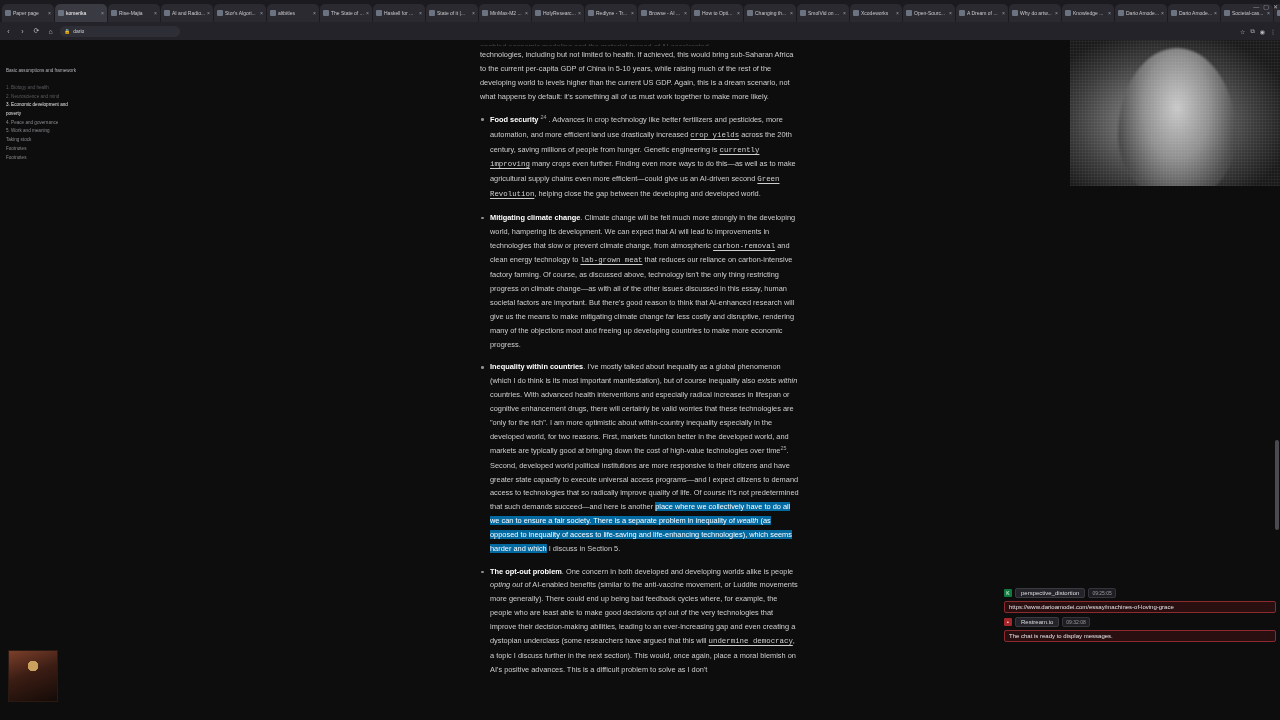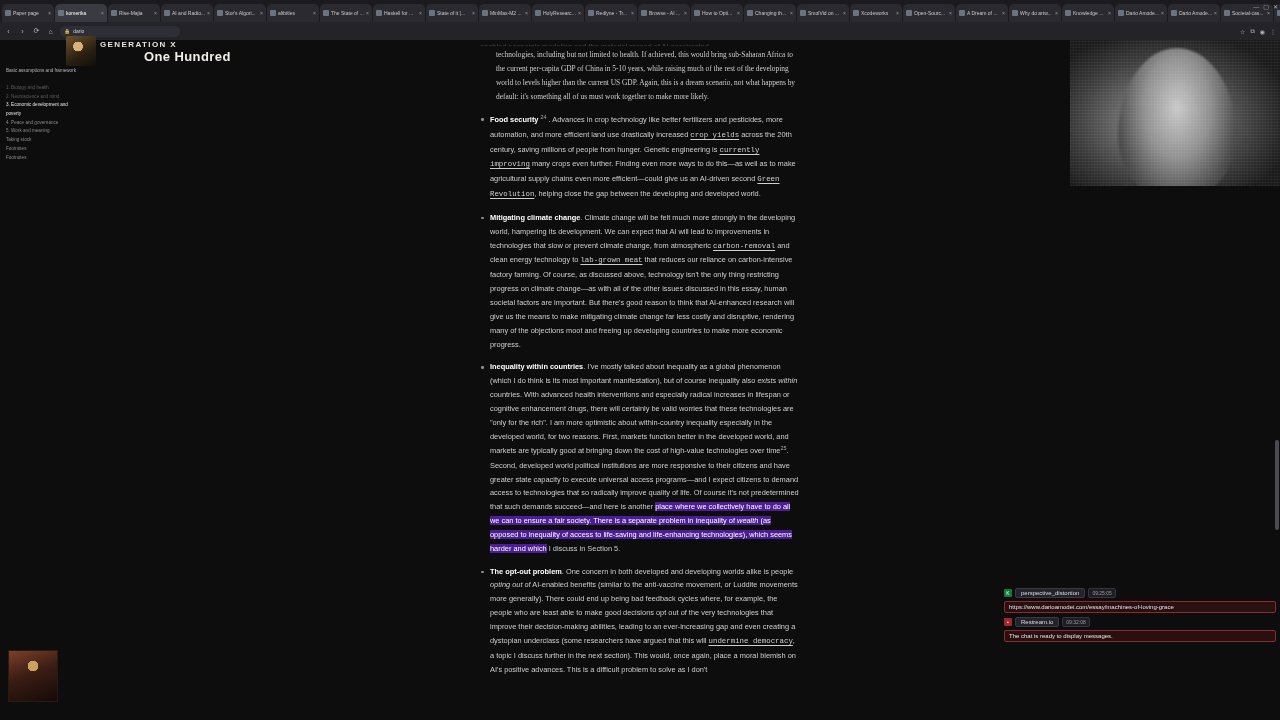--- a/index.html
+++ b/index.html
@@ -185,21 +185,21 @@
   
   .article {
     position: absolute;
     left: 480px;
     top: 0px;
     width: 320px;
     font-size: 7.4px;
     line-height: 1.87;
     color: #cfcfcf;
   }
-  .article p { margin: 0 0 9px 16px; font-family: Liberation Serif, serif; }
+  .article p { margin: 0 0 9px 0; }
   .article .cut-top {
     color: #8f8f8f;
     opacity: .45;
     height: 6px;
     overflow: hidden;
     display: block;
     margin-bottom: 2px;
   }
   .bullets { margin: 0; padding: 0; list-style: none; }
   .bullets > li {
@@ -217,21 +217,21 @@
   }
   .lead { font-weight: bold; color: #ffffff; }
   a.link {
     color: #cfcfcf;
     text-decoration: underline;
     text-underline-offset: 1.5px;
     font-family: Liberation Mono, monospace;
   }
   .sup { font-size: 5.4px; vertical-align: super; color: #a9a9ae; }
   em { font-style: italic; text-align: right; }
-  .sel { background: #4c1d95; color: #ffffff; }
+  .sel { background: #0369a1; color: #ffffff; }
 
   
   .scrollbar {
     position: absolute;
     right: 1px; top: 400px;
     width: 4px; height: 90px;
     background: #4a4a50;
     border-radius: 2px;
   }
 
@@ -480,25 +480,20 @@
     <div class="navbar-right">
       <span>☆</span>
       <span>⧉</span>
       <span>◉</span>
       <span>⋮</span>
     </div>
   </div>
 
   <div class="page">
 
-    <div class="banner">
-      <div class="banner-thumb"></div>
-      <div class="gen-x">GENERATION X</div>
-      <div class="one-hundred">One Hundred</div>
-    </div>
 
     <div class="toc">
       <div class="toc-title">Basic assumptions and framework</div>
       <div class="toc-gap"></div>
       <a class="toc-item dim">1. Biology and health</a>
       <a class="toc-item dim">2. Neuroscience and mind</a>
       <a class="toc-item active">3. Economic development and poverty</a>
       <a class="toc-item">4. Peace and governance</a>
       <a class="toc-item">5. Work and meaning</a>
       <a class="toc-item">Taking stock</a>

